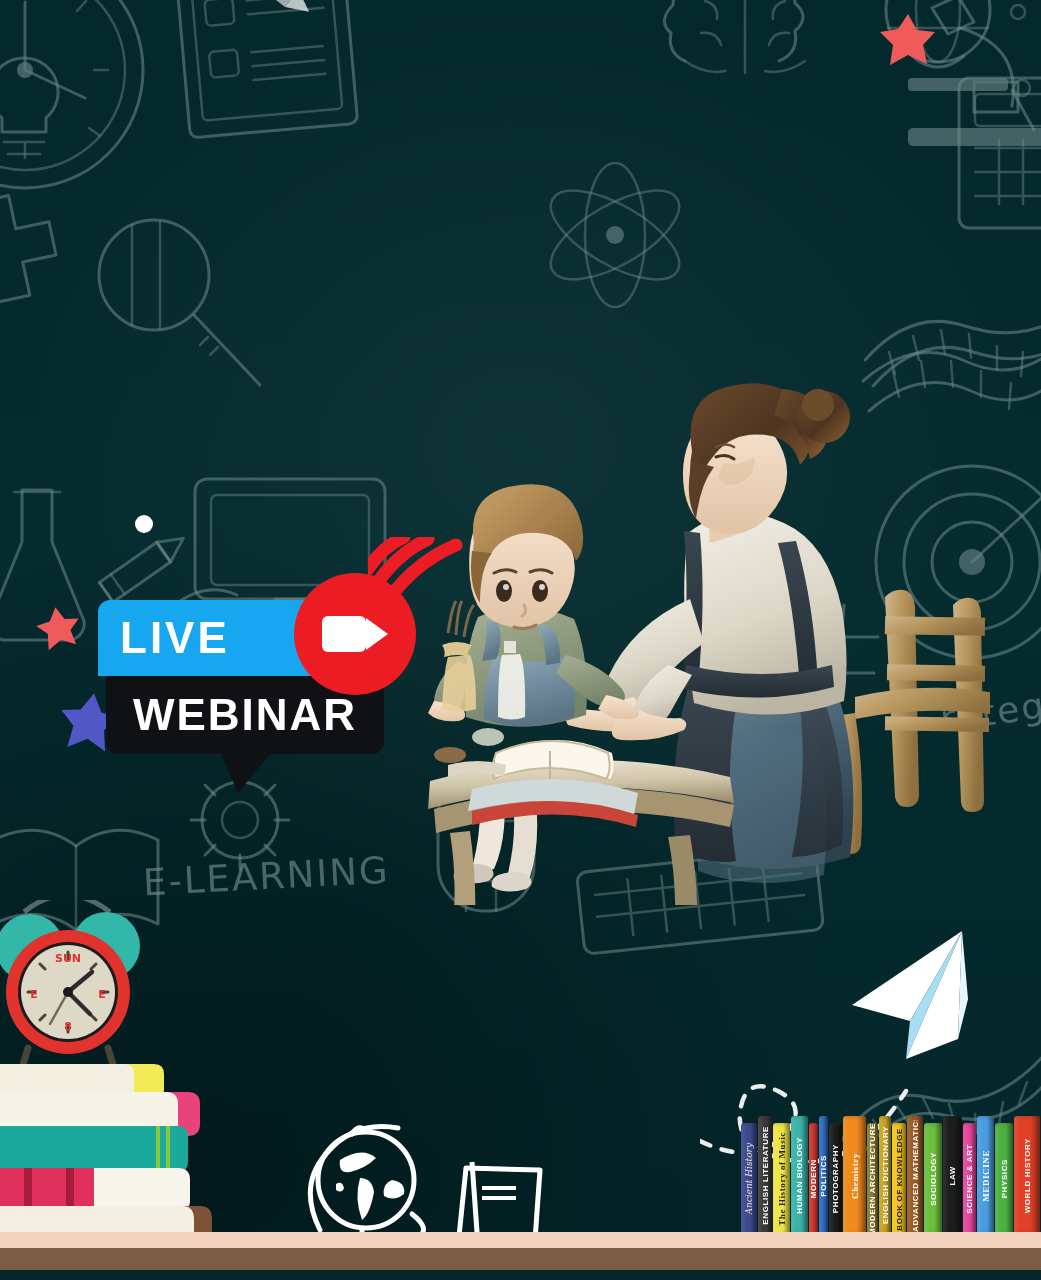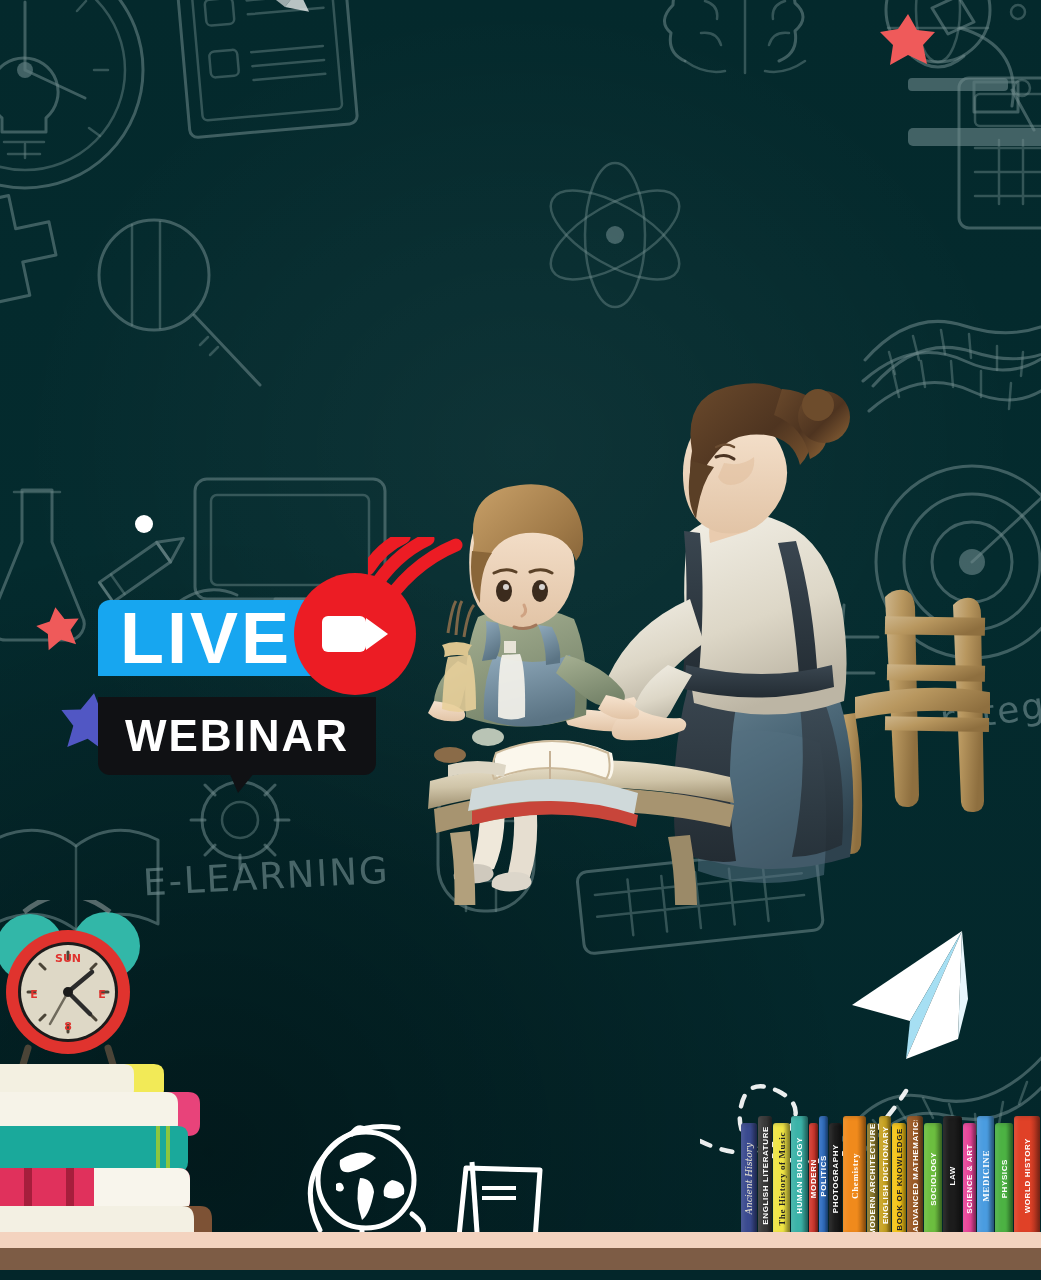--- a/index.html
+++ b/index.html
@@ -39,26 +39,26 @@
   .headline .l2{display:block;}
 
   
   .badge{position:absolute;left:98px;top:545px;width:360px;height:235px;z-index:45;}
   .badge-blue{
     position:absolute;left:0;top:55px;width:268px;height:76px;
     background:#17a6f0;border-radius:12px 12px 0 0;
     display:flex;align-items:center;padding-left:22px;
   }
   .badge-blue span{
-    color:#fff;font-weight:bold;font-size:72px;letter-spacing:3px;line-height:1;
+    color:#fff;font-weight:bold;font-size:44px;letter-spacing:3px;line-height:1;
   }
   .badge-black{
-    position:absolute;left:0;top:131px;width:278px;height:78px;
+    position:absolute;left:8px;top:131px;width:278px;height:78px;
     background:#101114;border-radius:0 0 12px 12px;
-    display:flex;align-items:center;justify-content:center;margin-top:21px;
+    display:flex;align-items:center;justify-content:center;
   }
   .badge-black span{
     color:#fff;font-weight:bold;font-size:44px;letter-spacing:2px;line-height:1;
   }
   .badge-tail{
     position:absolute;left:122px;top:206px;width:0;height:0;
     border-left:18px solid transparent;border-right:34px solid transparent;
     border-top:42px solid #101114;
   }
   .rec-circle{

